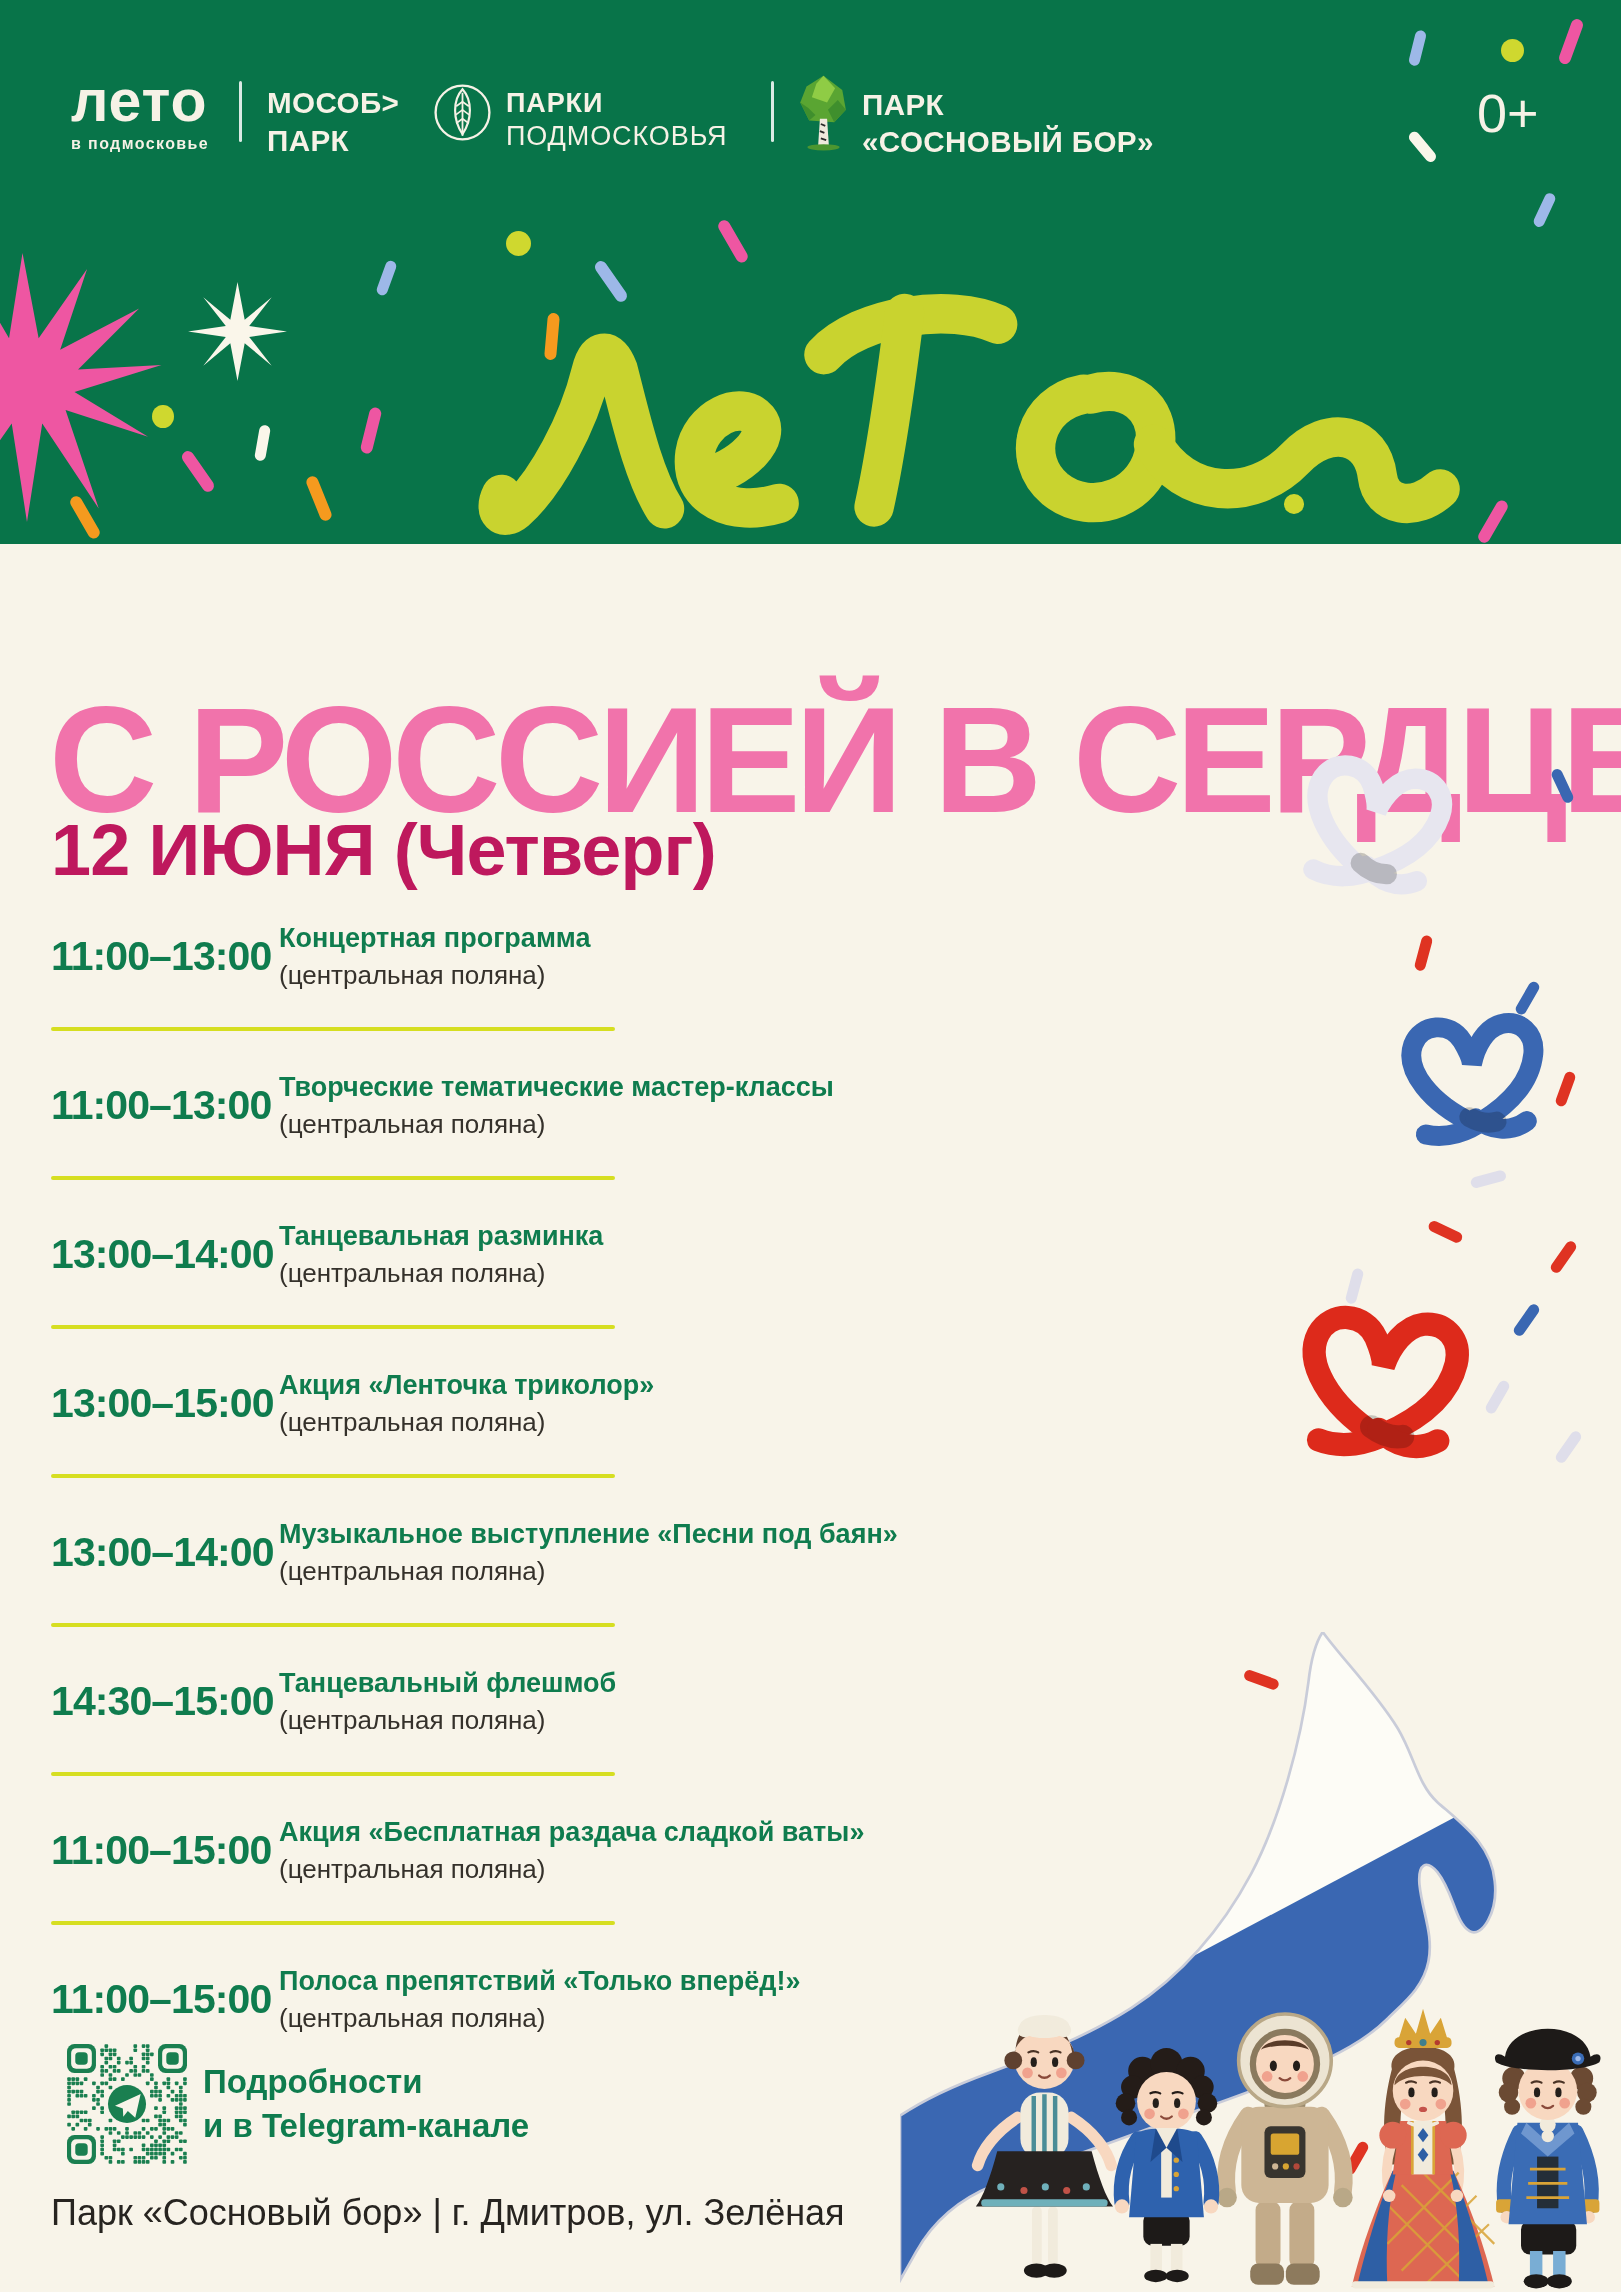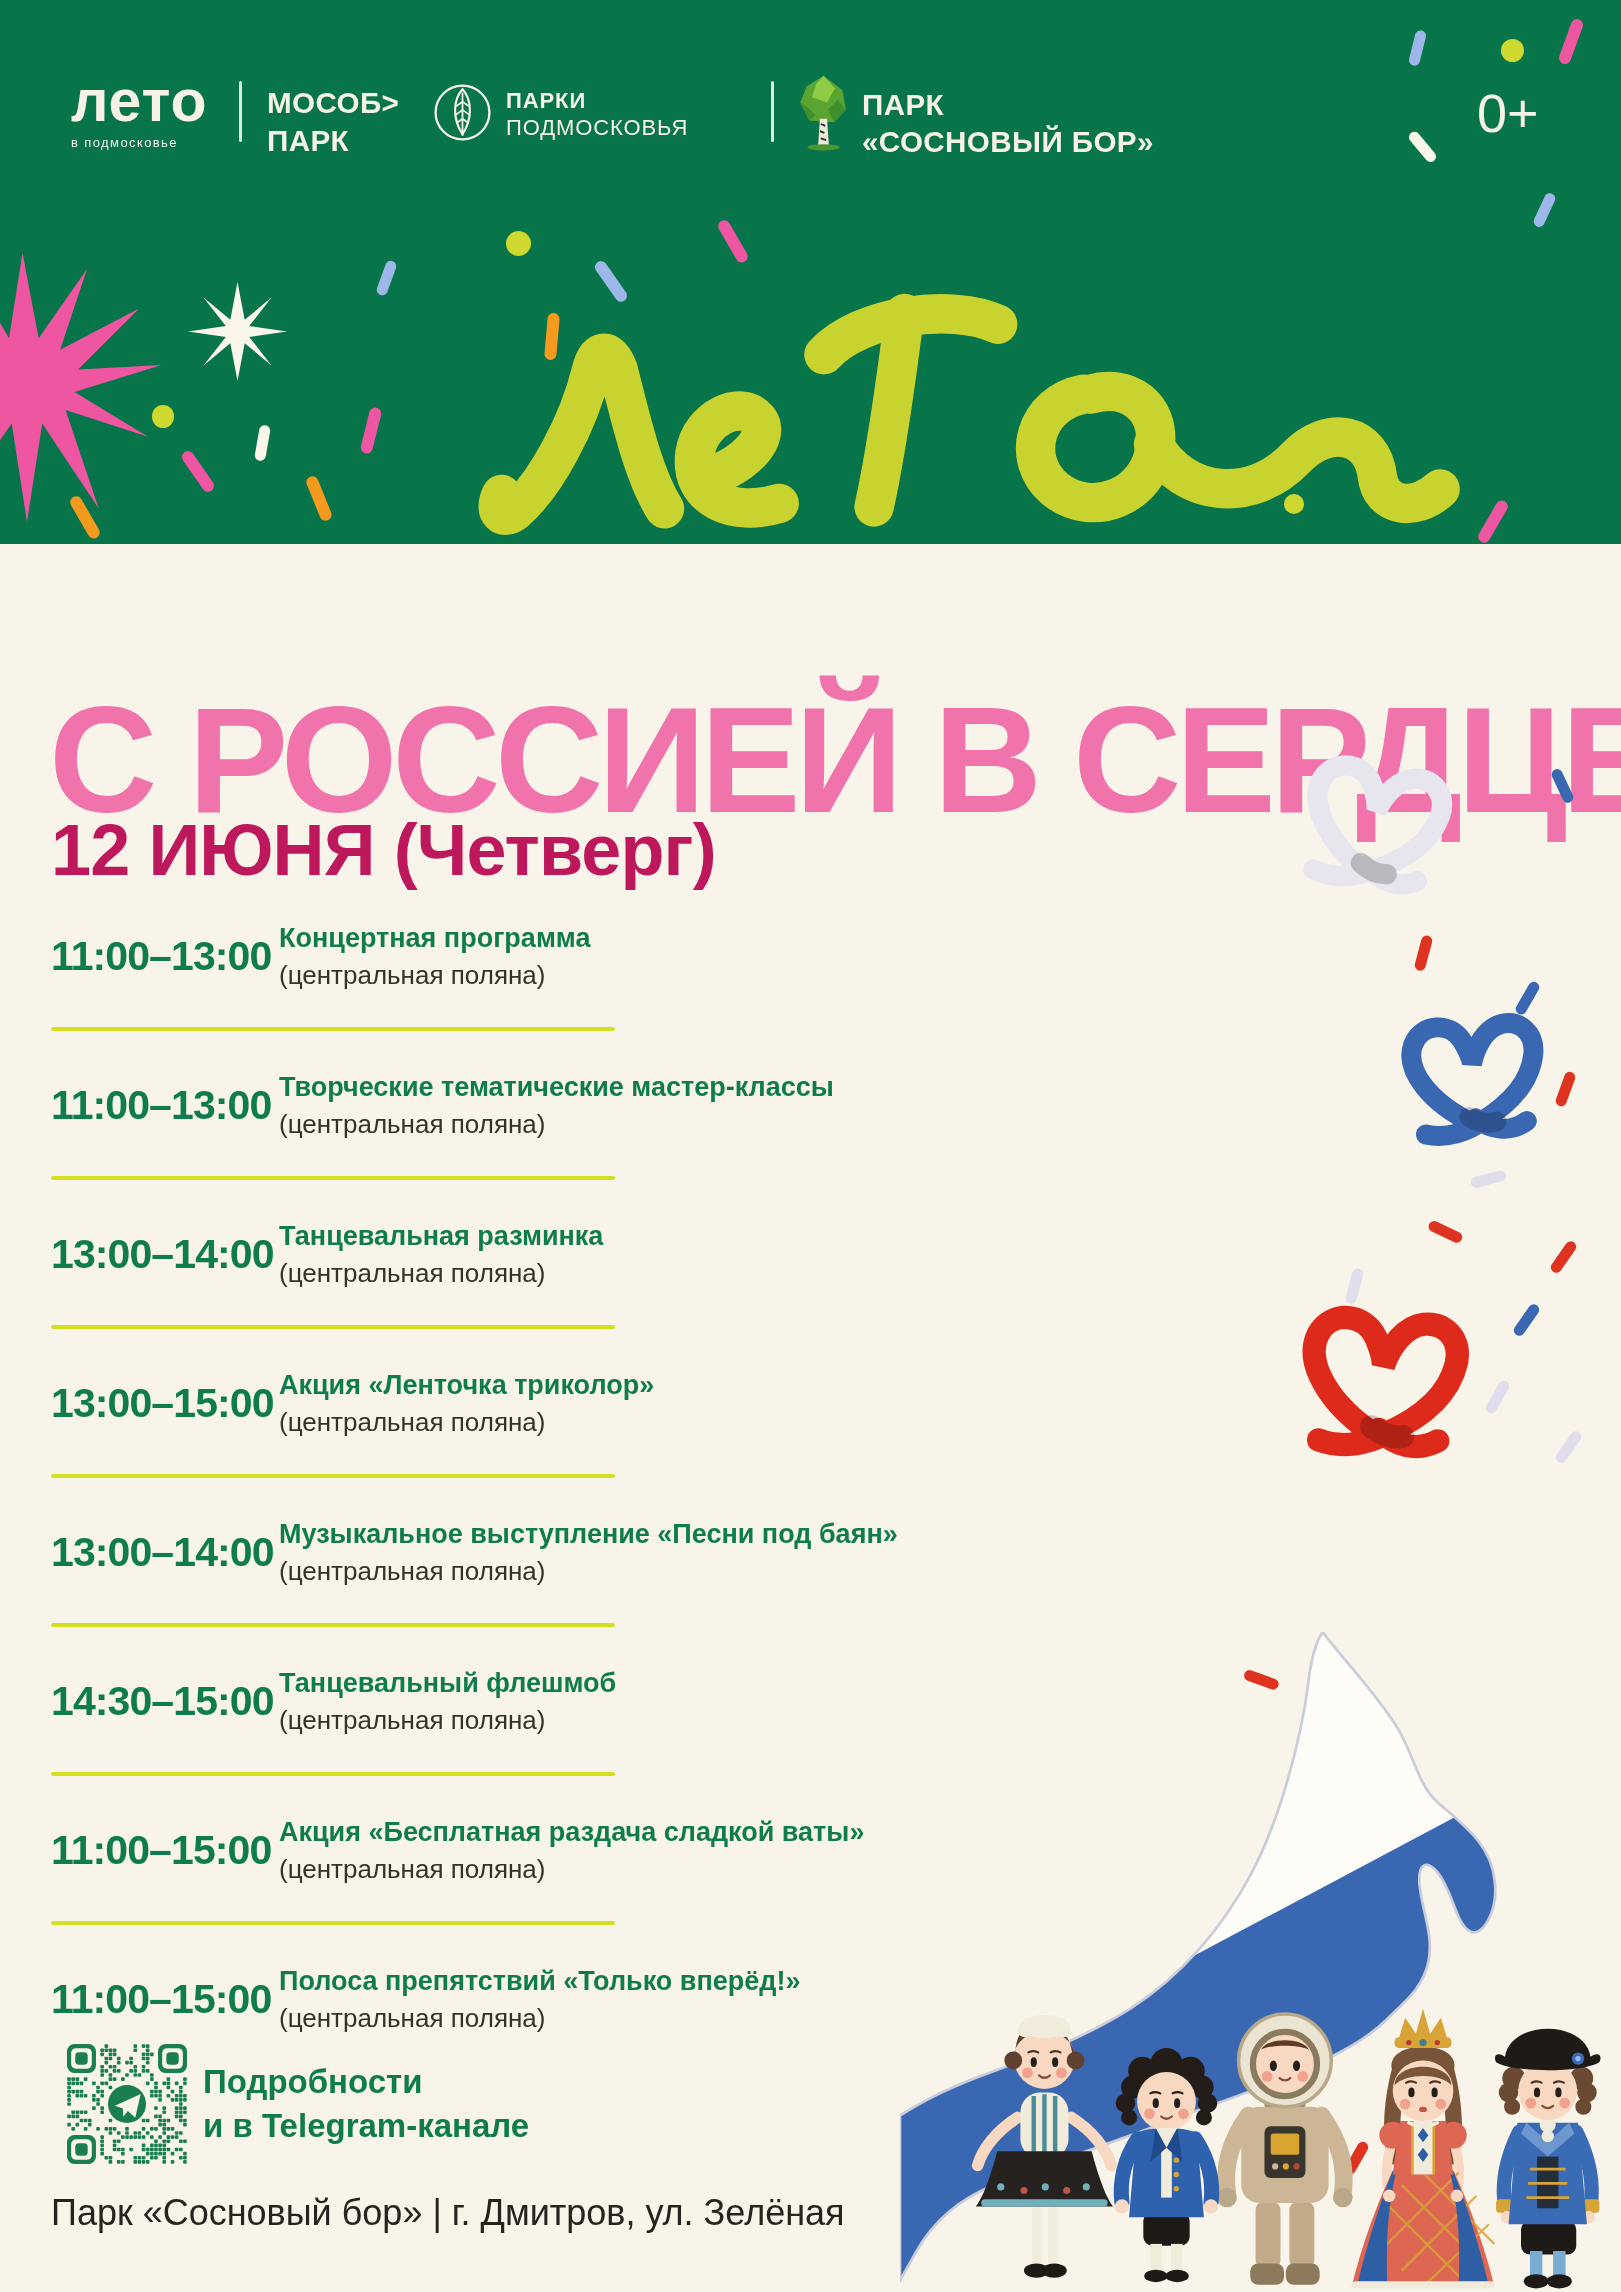--- a/index.html
+++ b/index.html
@@ -3,26 +3,26 @@
 <meta charset="utf-8">
 <style>
   html,body{margin:0;padding:0;background:#e8e4da;}
   .poster{position:relative;width:1621px;height:2293px;background:#f8f4e9;overflow:hidden;
           font-family:"Liberation Sans",sans-serif;}
   
   .banner{position:absolute;left:0;top:0;width:1621px;height:544px;background:#087449;overflow:hidden;}
   .logos{position:absolute;left:4px;top:0;width:100%;height:179px;color:#f6f2e6;}
   .brand{position:absolute;left:67px;top:75px;}
   .brand-word{font-size:59px;font-weight:800;letter-spacing:0.9px;line-height:.9;}
-  .brand-sub{font-size:13px;font-weight:400;letter-spacing:1.4px;margin-top:7.2px;}
+  .brand-sub{font-size:16px;font-weight:700;letter-spacing:1.4px;margin-top:7.2px;}
   .vbar{position:absolute;width:2.7px;height:61px;background:rgba(255,255,255,.85);border-radius:1.8px;}
   .vb1{left:235px;top:81px}.vb2{left:767px;top:81px}
   .mosob{position:absolute;left:263px;top:84px;font-size:29.6px;font-weight:700;line-height:1.3;letter-spacing:0.4px;}
   .leaf{position:absolute;left:428px;top:82px;}
-  .parki{position:absolute;left:502px;top:87px;font-size:22px;line-height:1.23;letter-spacing:0.9px;}
+  .parki{position:absolute;left:502px;top:87px;font-size:27px;line-height:1.23;letter-spacing:0.9px;}
   .parki .l1{font-weight:700}.parki .l2{font-weight:400}
   .tree{position:absolute;left:790px;top:72px;}
   .park{position:absolute;left:858px;top:87px;font-size:29.6px;line-height:1.25;font-weight:800;letter-spacing:0.4px;}
   .age{position:absolute;left:1473px;top:82px;font-size:54px;font-weight:400;color:#f6f2e6;}
   .script-leto{position:absolute;left:403px;top:179px;}
   
   .stick{position:absolute;width:11.6px;height:47px;border-radius:7.2px;}
   .stick.sm{height:36px;width:10.7px;}
   .c-pink{background:#ee56a2}.c-orange{background:#f59a1e}.c-lblue{background:#9db8e8}
   .c-white{background:#faf6ea}.c-red{background:#df3322}.c-blue{background:#3a67b2}.c-silver{background:#dfdeea}

